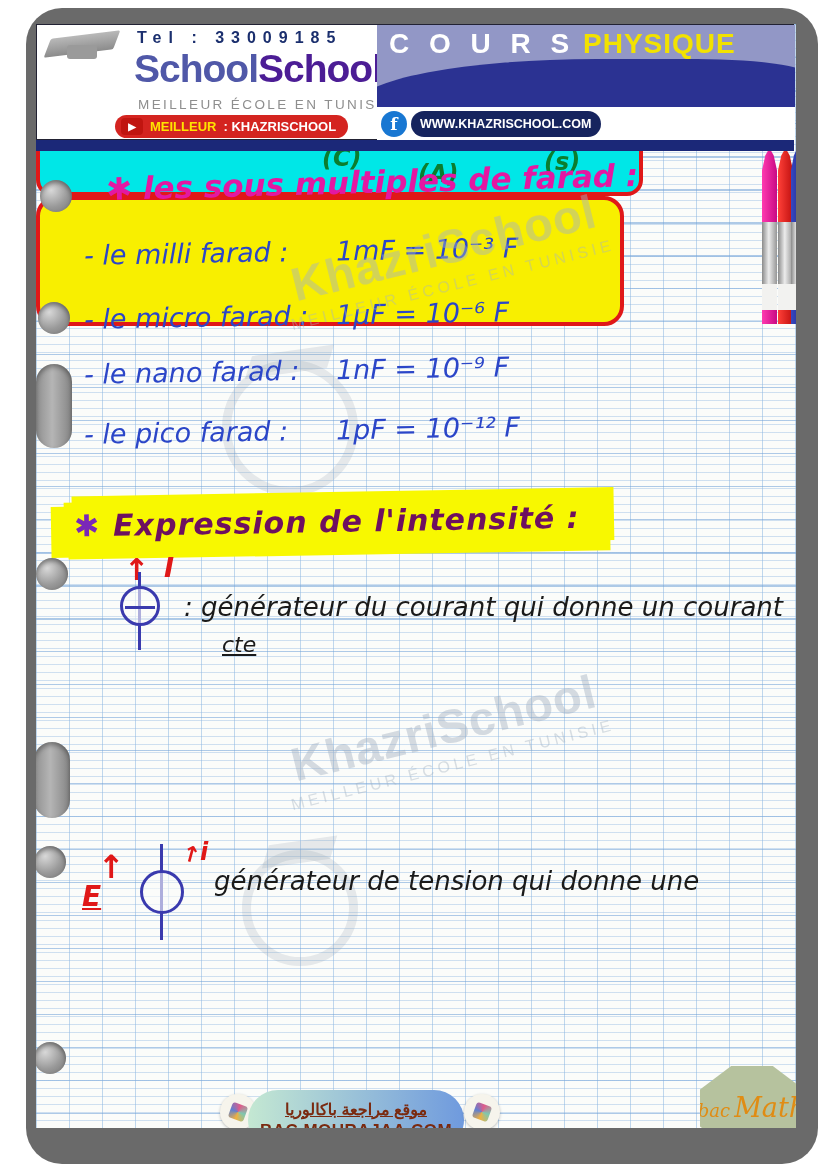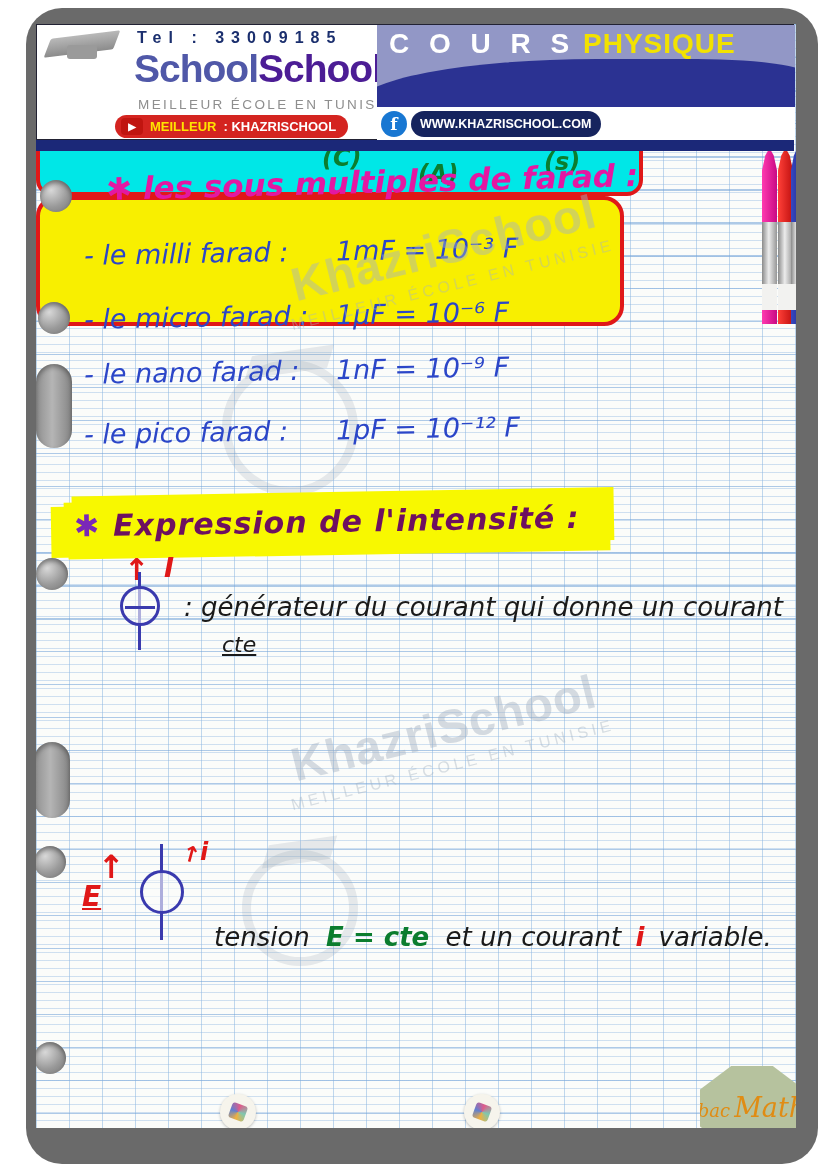--- a/index.html
+++ b/index.html
@@ -261,27 +261,21 @@
     <span class="abs garrow" style="left:478px;top:92px;">↖</span>
     <span class="abs hw grn unit" style="left:508px;top:124px;">(s)</span>
   </div>
 
   <div class="abs hw red" style="left:46px;top:856px;font-size:28px;font-weight:bold;z-index:3;text-decoration:underline;">E</div>
   <div class="abs hw red" style="left:62px;top:824px;font-size:32px;font-weight:bold;z-index:3;">↑</div>
   <div class="abs wire" style="left:124px;top:820px;height:96px;"></div>
   <div class="csym" style="left:104px;top:846px;width:44px;height:44px;"></div>
   <div class="abs hw red" style="left:146px;top:818px;font-size:22px;font-weight:bold;z-index:3;transform:rotate(15deg);">↑</div>
   <div class="abs hw red" style="left:164px;top:814px;font-size:24px;font-weight:bold;z-index:3;">i</div>
-  <div class="abs hw" style="left:178px;top:898px;font-size:26px;z-index:3;">
-    <span class="blk">tension</span>
-    <span class="grn" style="font-weight:bold;margin:0 8px;">E = cte</span>
-    <span class="blk">et un courant</span>
-    <span class="red" style="font-weight:bold;margin:0 6px;">i</span>
-    <span class="blk">variable.</span>
-  </div>
+  <div class="abs hw blk" style="left:178px;top:842px;font-size:26px;z-index:3;">générateur de tension qui donne une</div>
 
   <div class="box2">
     <div class="eqrow hw red" style="left:22px;top:16px;font-size:27px;font-weight:bold;gap:12px;">
       <span>i(t) =</span>
       <span class="frac">
         <span class="num">dq</span>
         <span class="den">dt</span>
       </span>
       <span>=</span>
       <span class="frac">
@@ -302,20 +296,24 @@
     </svg>
     <span class="abs hw red" style="left:262px;top:52px;font-size:26px;font-weight:bold;transform:rotate(-18deg);">↗</span>
     <span class="abs hw red" style="left:320px;top:48px;font-size:23px;font-weight:bold;">q</span>
     <span class="abs hw red" style="left:266px;top:88px;font-size:21px;font-weight:bold;">cte</span>
     <span class="abs hw red" style="left:328px;top:88px;font-size:21px;font-weight:bold;">variable</span>
   </div>
 
   <div class="abs f-logo" style="left:184px;top:1070px;">
       <span class="dot"></span>
     </div>
+  <div class="abs f-pill">
+    <span class="f-ar">موقع مراجعة  باكالوريا</span>
+    <span class="f-site">BAC.MOURAJAA.COM</span>
+  </div>
   <div class="abs f-logo" style="left:428px;top:1070px;">
       <span class="dot"></span>
     </div>
   <div class="abs bacmath">
     <span class="b">bac</span>
     <span class="m">Math</span>
   </div>
 
 </div>
 

